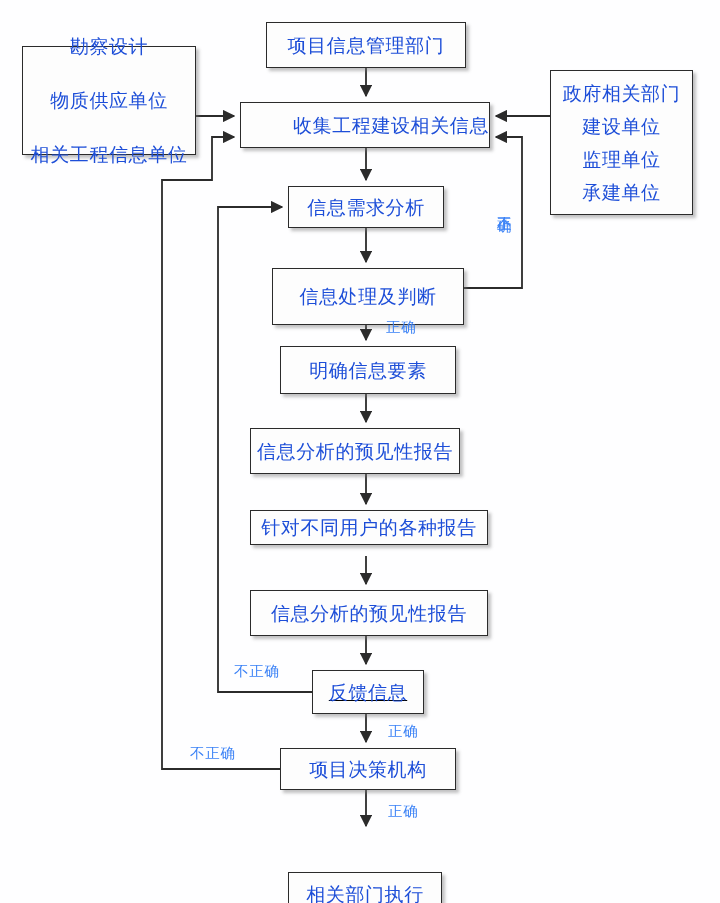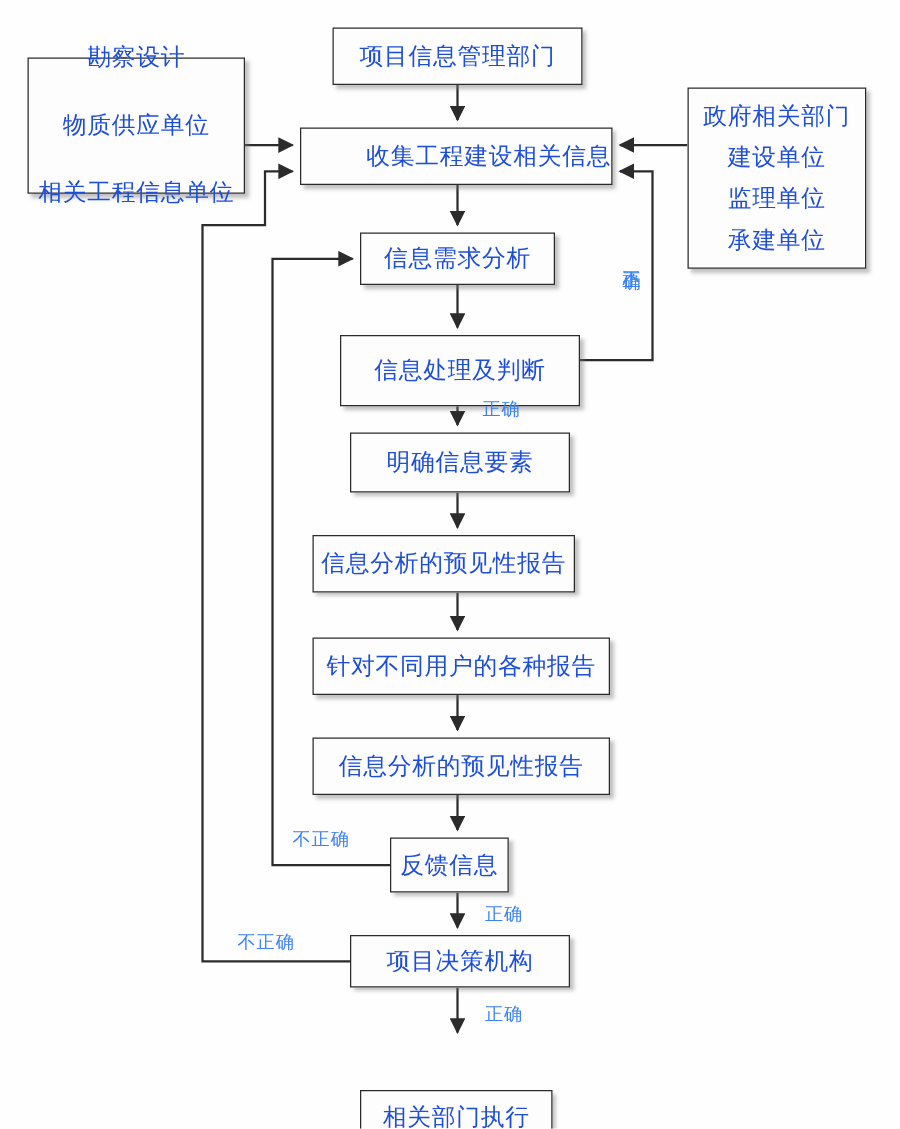--- a/index.html
+++ b/index.html
@@ -115,27 +115,27 @@
       </div>
       <div class="node" style="left: 272px; top: 268px; width: 192px; height: 57px; background: rgb(253, 253, 253); border-color: rgb(43, 43, 43);">
         <div class="line">信息处理及判断</div>
       </div>
       <div class="node" style="left: 280px; top: 346px; width: 176px; height: 48px; background: rgb(253, 253, 253); border-color: rgb(43, 43, 43);">
         <div class="line">明确信息要素</div>
       </div>
       <div class="node" style="left: 250px; top: 428px; width: 210px; height: 46px; background: rgb(253, 253, 253); border-color: rgb(43, 43, 43);">
         <div class="line">信息分析的预见性报告</div>
       </div>
-      <div class="node" style="left: 250px; top: 510px; width: 238px; height: 46px; background: rgb(253, 253, 253); border-color: rgb(43, 43, 43); text-align: center;">
+      <div class="node" style="left: 250px; top: 510px; width: 238px; height: 35px; background: rgb(253, 253, 253); border-color: rgb(43, 43, 43); text-align: center;">
         <div class="line">针对不同用户的各种报告</div>
       </div>
       <div class="node" style="left: 250px; top: 590px; width: 238px; height: 46px; background: rgb(253, 253, 253); border-color: rgb(43, 43, 43);">
         <div class="line">信息分析的预见性报告</div>
       </div>
-      <div class="node" style="left: 312px; top: 670px; width: 95px; height: 44px; background: rgb(253, 253, 253); border-color: rgb(43, 43, 43);">
+      <div class="node" style="left: 312px; top: 670px; width: 112px; height: 44px; background: rgb(253, 253, 253); border-color: rgb(43, 43, 43); text-decoration: underline;">
         <div class="line">反馈信息</div>
       </div>
       <div class="node" style="left: 280px; top: 748px; width: 176px; height: 42px; background: rgb(253, 253, 253); border-color: rgb(43, 43, 43);">
         <div class="line">项目决策机构</div>
       </div>
       <div class="node" style="left: 288px; top: 832px; width: 154px; height: 44px; background: rgb(253, 253, 253); border-color: rgb(43, 43, 43); margin-top: 40px;">
         <div class="line">相关部门执行</div>
       </div>
     </div>
   <div id="label-layer">

